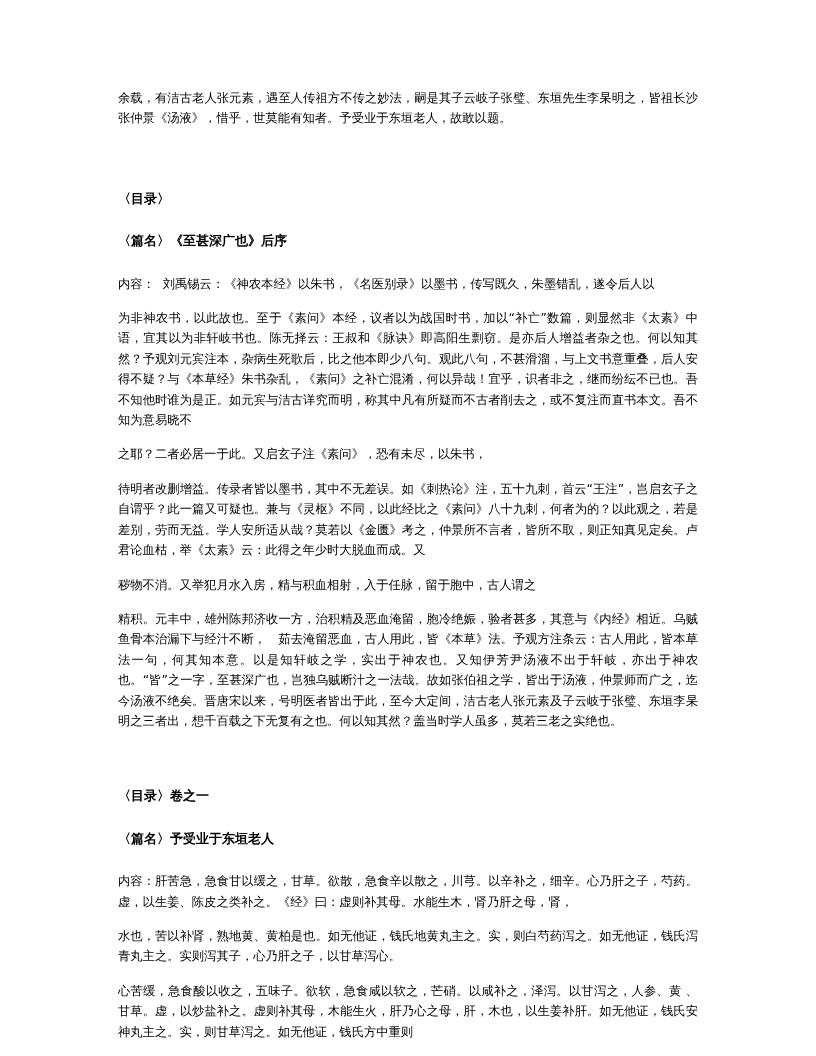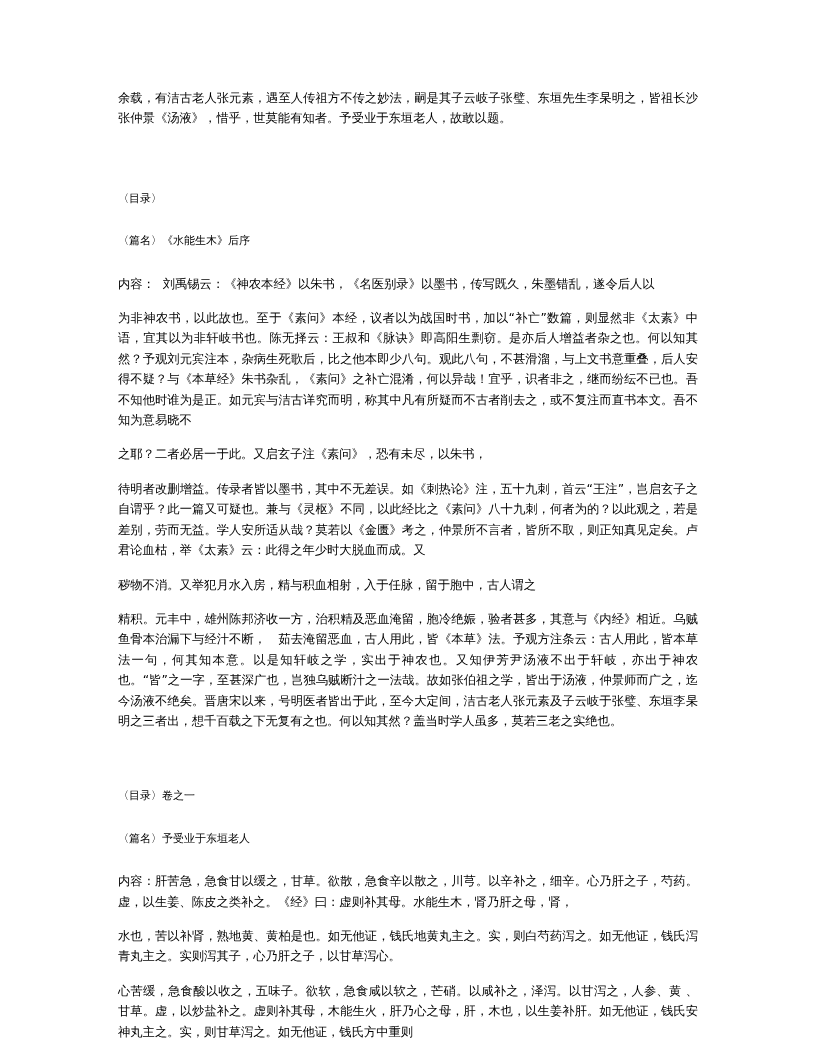--- a/index.html
+++ b/index.html
@@ -33,39 +33,39 @@
     white-space: pre-wrap;
     word-break: break-all;
   }
   .gap-lg { height: 60px; }
   .gap-md { height: 22px; }
   .gap-sm { height: 14px; }
   .gap-xl { height: 55px; }
   .heading {
     margin: 0;
     padding: 0;
-    font-size: 11px;
+    font-size: 13px;
     line-height: 20.4px;
-    font-weight: normal;
+    font-weight: bold;
     white-space: pre-wrap;
   }
 </style>
 </head>
 <body>
 
 <div class="page">
   <div class="doc-body">
 
     <p class="para">余载，有洁古老人张元素，遇至人传祖方不传之妙法，嗣是其子云岐子张璧、东垣先生李杲明之，皆祖长沙张仲景《汤液》，惜乎，世莫能有知者。予受业于东垣老人，故敢以题。</p>
     <div class="gap-lg"></div>
 
     <p class="heading">〈目录〉</p>
     <div class="gap-md"></div>
 
-    <p class="heading">〈篇名〉《水能生木》后序</p>
+    <p class="heading">〈篇名〉《至甚深广也》后序</p>
     <div class="gap-md"></div>
 
     <p class="para">内容：  刘禹锡云：《神农本经》以朱书，《名医别录》以墨书，传写既久，朱墨错乱，遂令后人以</p>
     <div class="gap-sm"></div>
 
     <p class="para">为非神农书，以此故也。至于《素问》本经，议者以为战国时书，加以“补亡”数篇，则显然非《太素》中语，宜其以为非轩岐书也。陈无择云：王叔和《脉诀》即高阳生剽窃。是亦后人增益者杂之也。何以知其然？予观刘元宾注本，杂病生死歌后，比之他本即少八句。观此八句，不甚滑溜，与上文书意重叠，后人安得不疑？与《本草经》朱书杂乱，《素问》之补亡混淆，何以异哉！宜乎，识者非之，继而纷纭不已也。吾不知他时谁为是正。如元宾与洁古详究而明，称其中凡有所疑而不古者削去之，或不复注而直书本文。吾不知为意易晓不</p>
     <div class="gap-sm"></div>
 
     <p class="para">之耶？二者必居一于此。又启玄子注《素问》，恐有未尽，以朱书，</p>
     <div class="gap-sm"></div>

